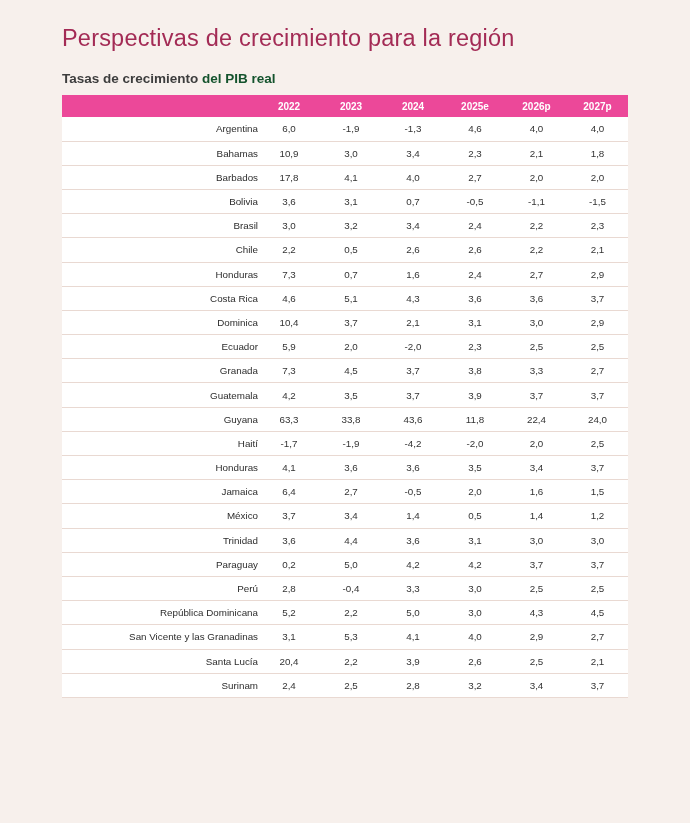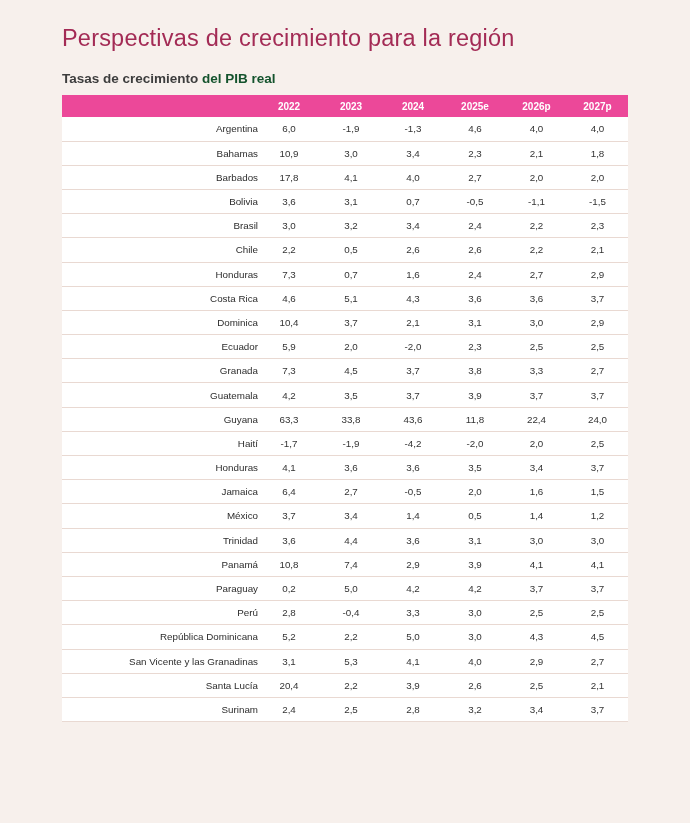--- a/index.html
+++ b/index.html
@@ -272,29 +272,20 @@
         <tr>
           <td class="name-col">Trinidad</td>
           <td>3,6</td>
           <td>4,4</td>
           <td>3,6</td>
           <td>3,1</td>
           <td>3,0</td>
           <td>3,0</td>
         </tr>
         <tr>
-          <td class="name-col">Panamá</td>
-          <td>10,8</td>
-          <td>7,4</td>
-          <td>2,9</td>
-          <td>3,9</td>
-          <td>4,1</td>
-          <td>4,1</td>
-        </tr>
-        <tr>
           <td class="name-col">Paraguay</td>
           <td>0,2</td>
           <td>5,0</td>
           <td>4,2</td>
           <td>4,2</td>
           <td>3,7</td>
           <td>3,7</td>
         </tr>
         <tr>
           <td class="name-col">Perú</td>

